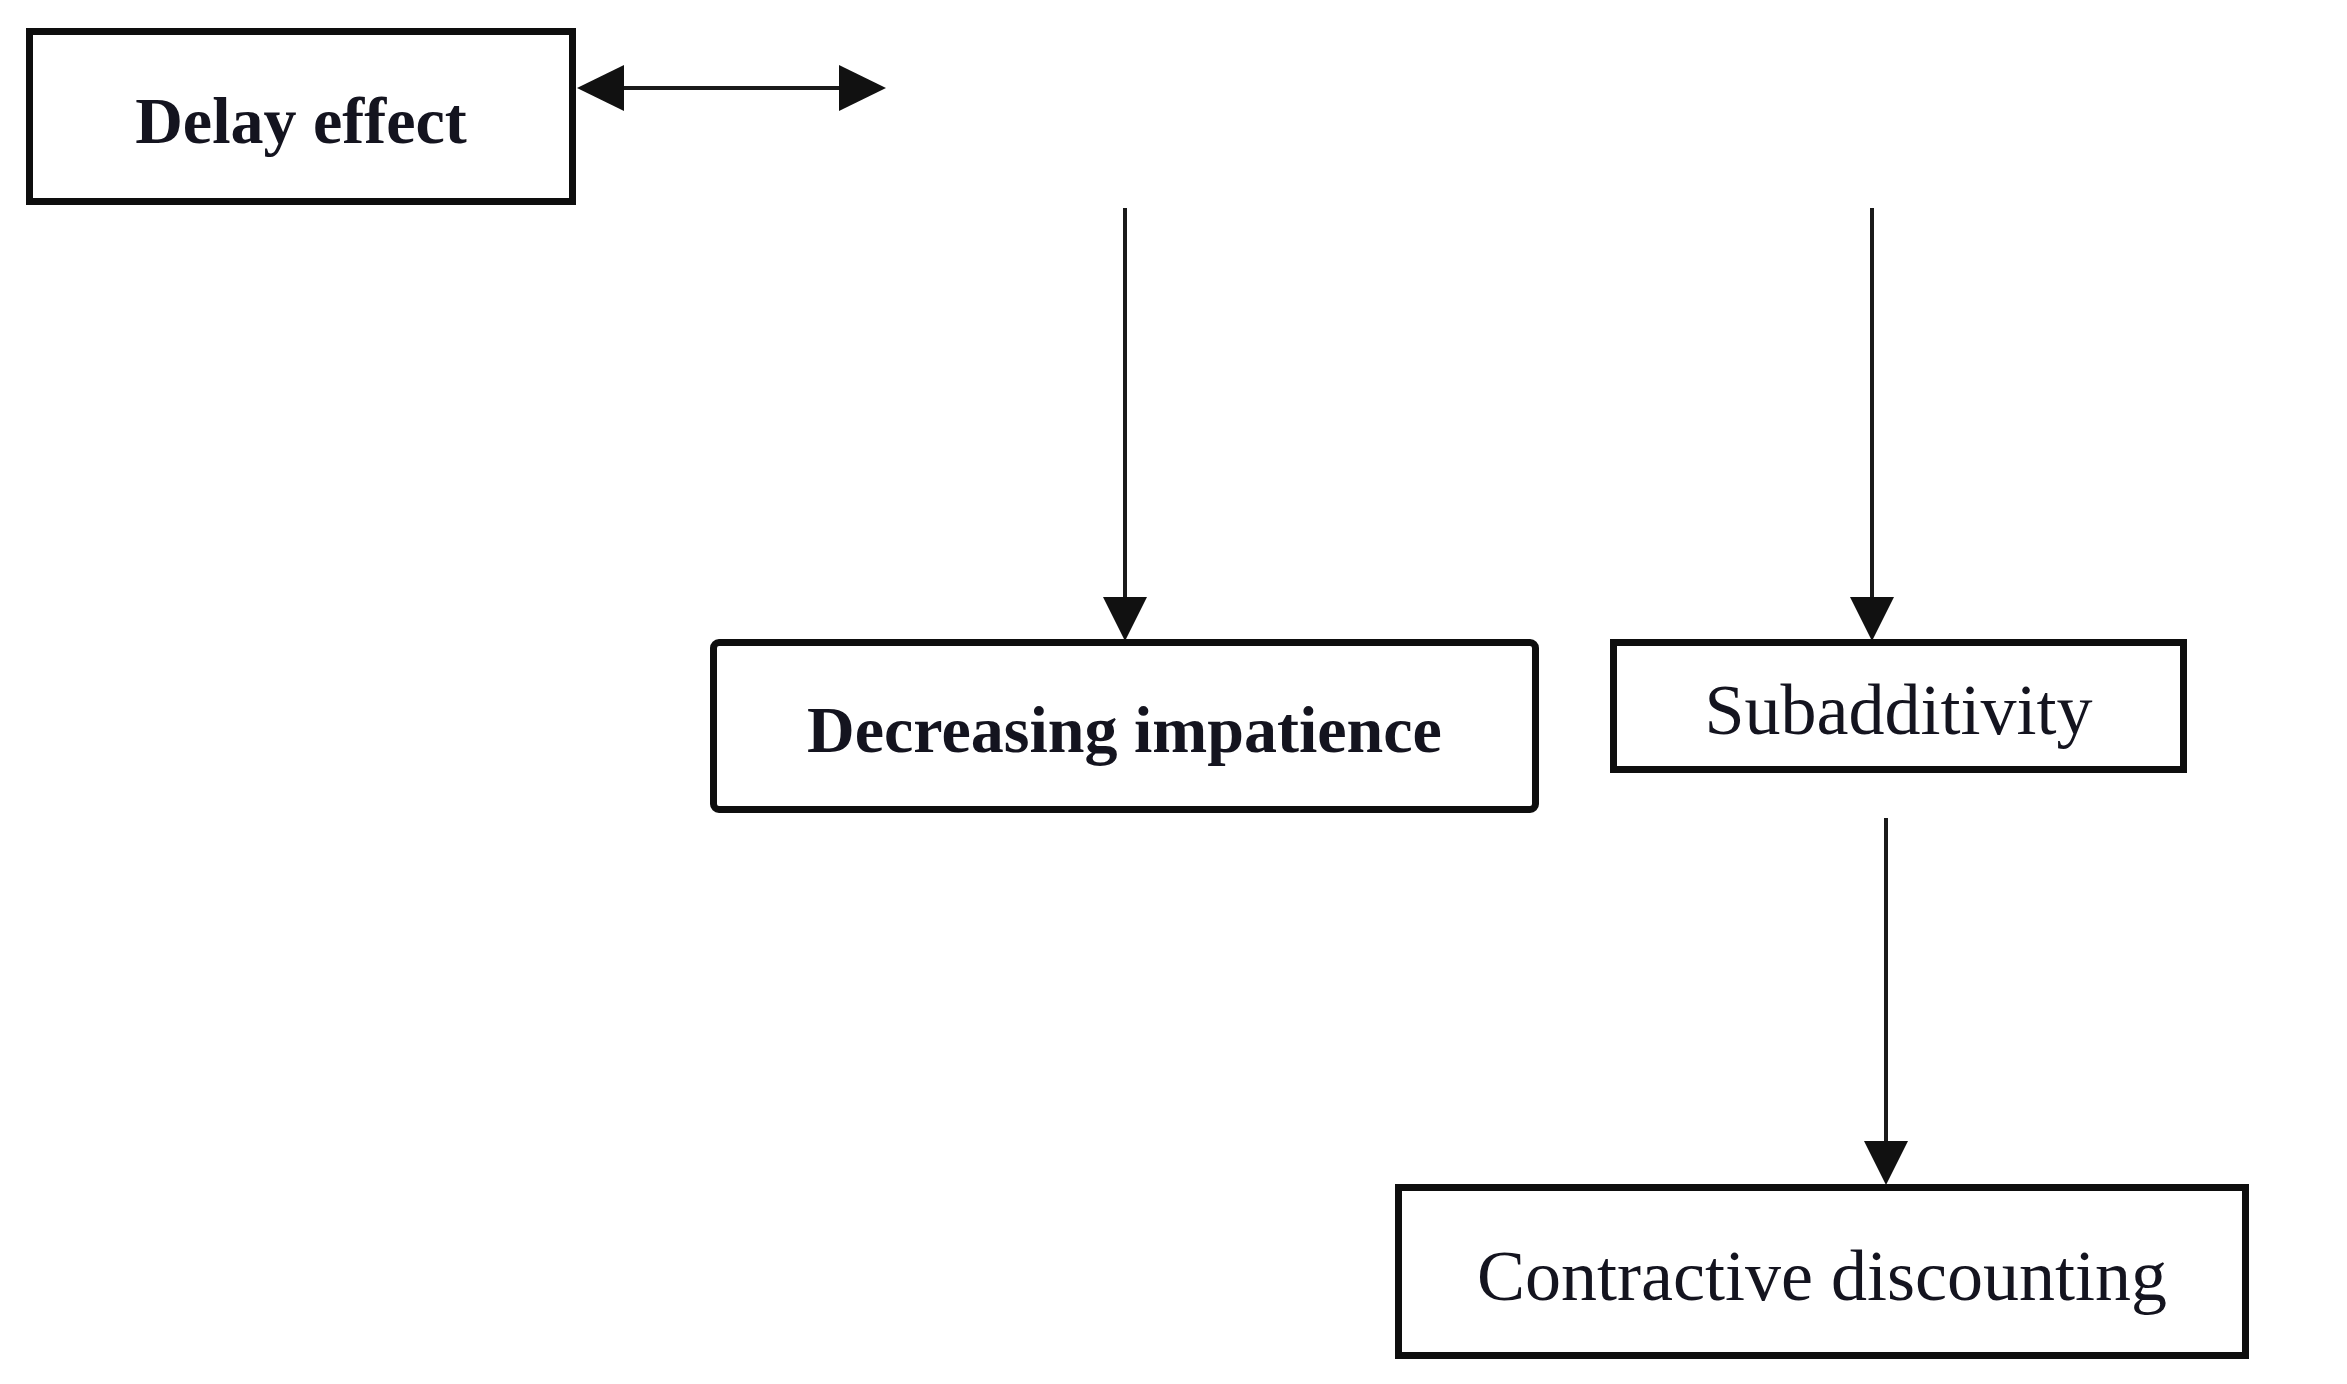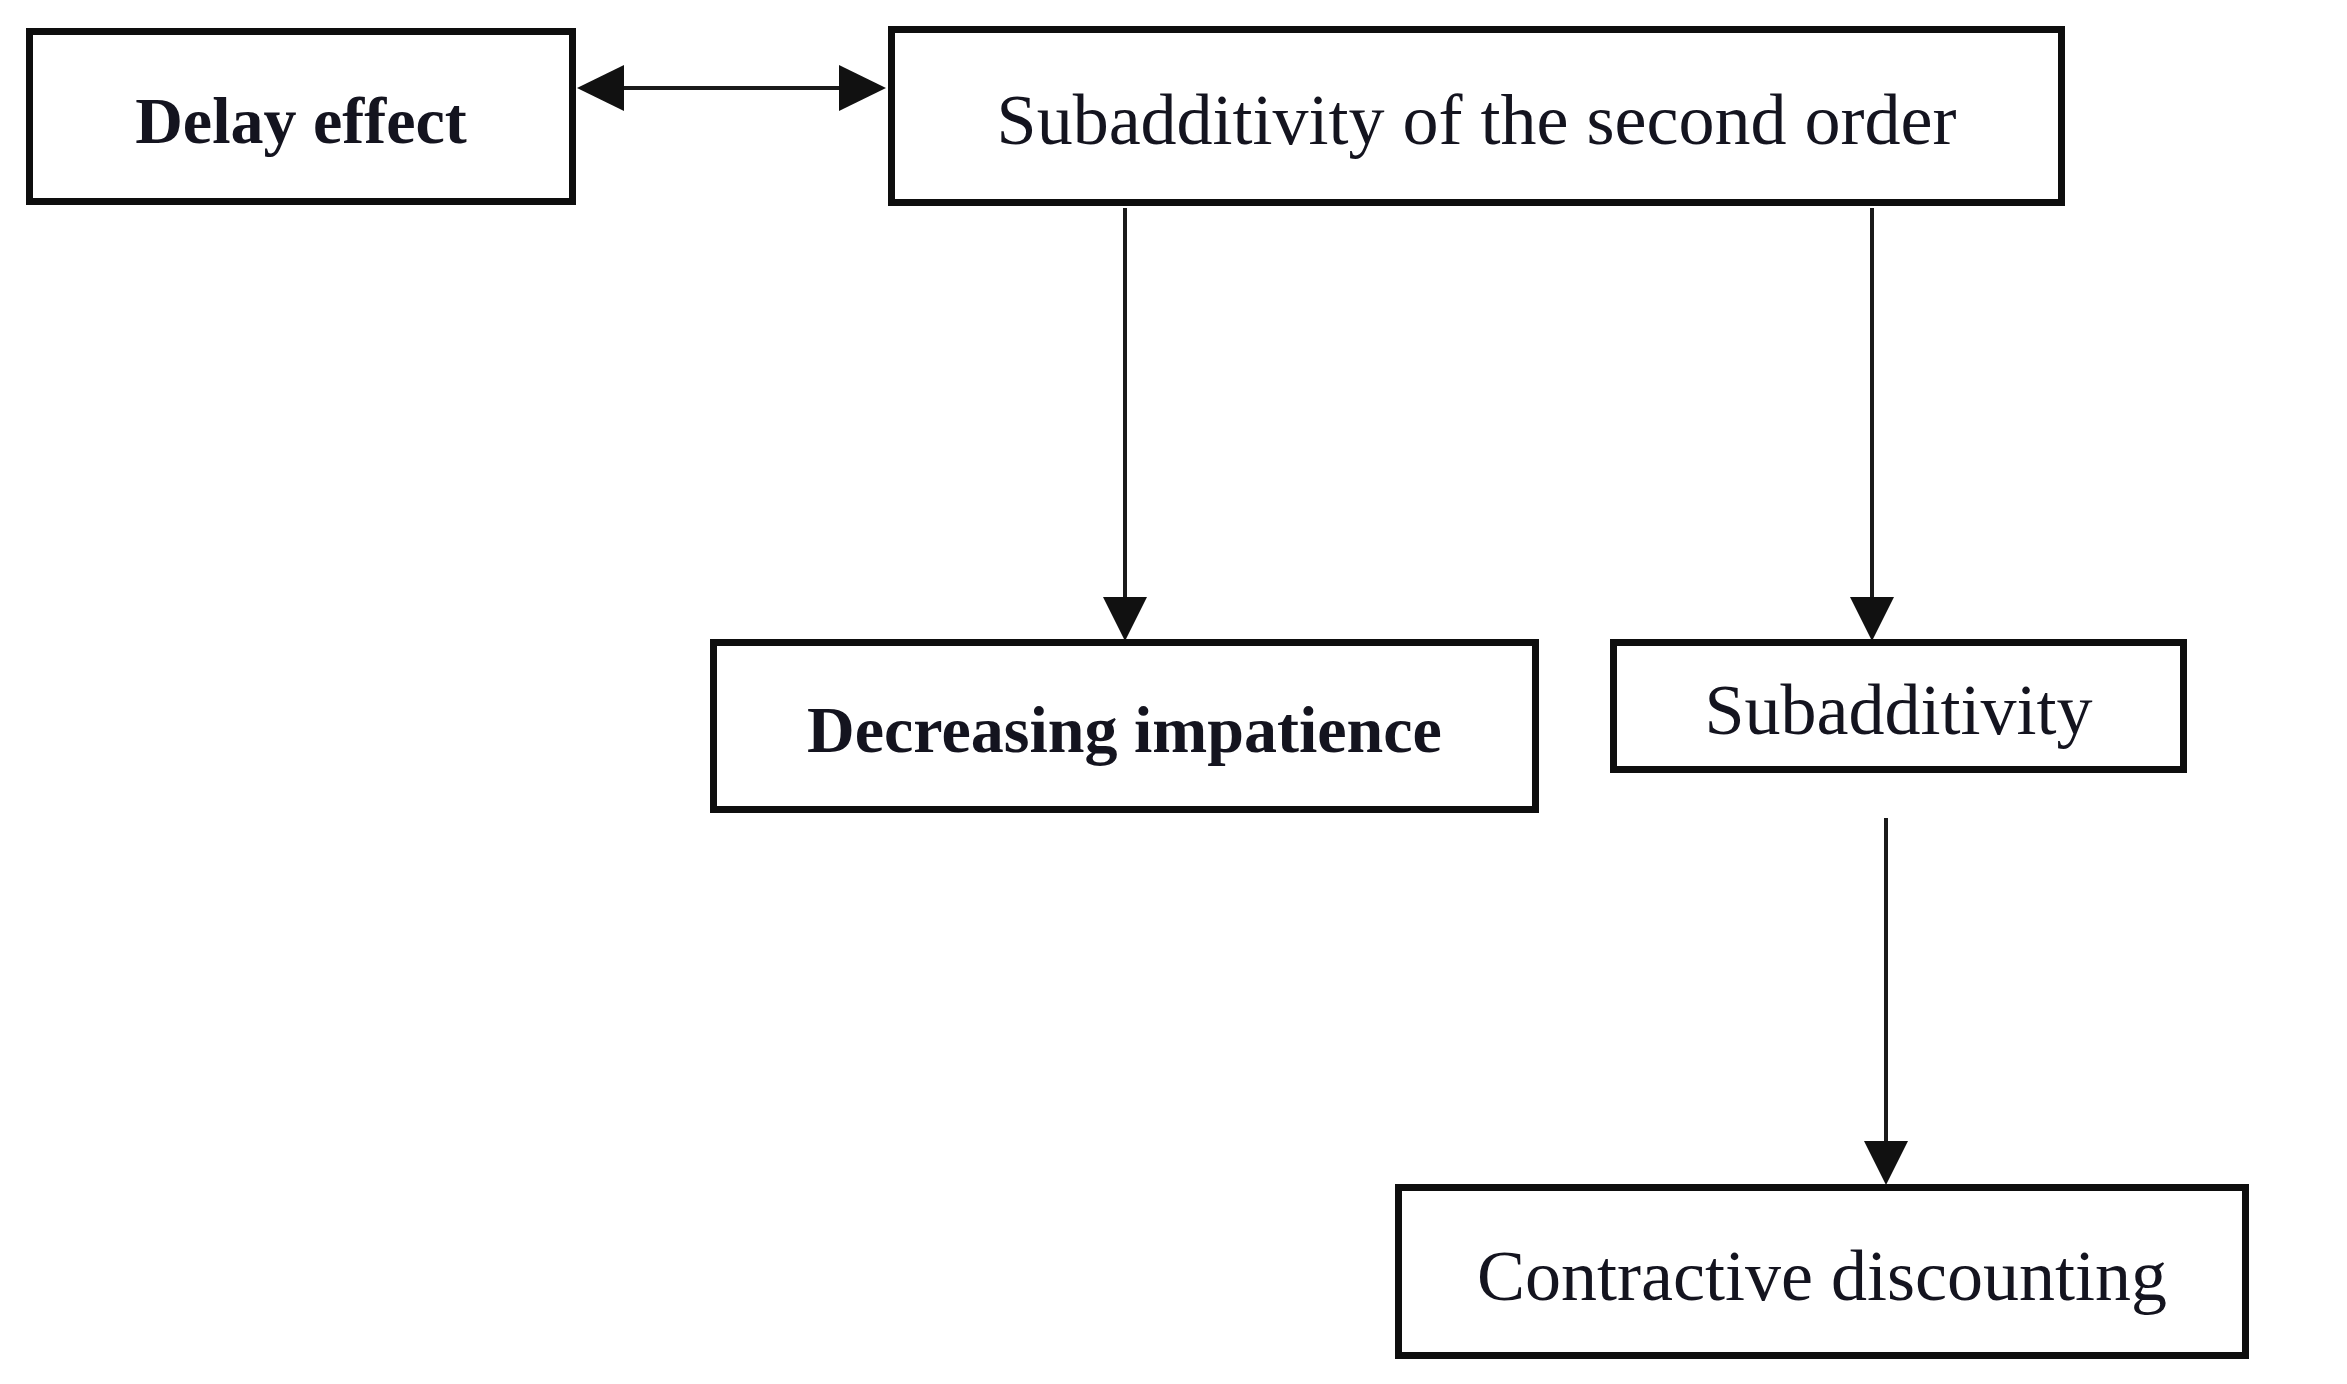--- a/index.html
+++ b/index.html
@@ -33,21 +33,21 @@
     text-align: center;
     color: #14141f;
     line-height: 1;
     padding-top: 8px;
   }
   .node.regular { font-size: 72px; font-weight: normal; }
   .node.bold    { font-size: 66px; font-weight: bold; }
 
   .node-delay-effect            { left: 26px;   top: 28px;   width: 550px;  height: 177px; }
   .node-subadditivity-second    { left: 888px;  top: 26px;   width: 1177px; height: 180px; }
-  .node-decreasing-impatience   { left: 710px;  top: 639px;  width: 829px;  height: 174px; }
+  .node-decreasing-impatience   { left: 710px;  top: 639px;  width: 829px;  height: 174px; border-radius: 9px; }
   .node-subadditivity           { left: 1610px; top: 639px;  width: 577px;  height: 134px; }
   .node-contractive-discounting { left: 1395px; top: 1184px; width: 854px;  height: 175px; }
 
   .arrow-line { stroke: #1a1a1a; stroke-width: 4; }
   .arrow-head { fill: #111111; stroke: none; }
 </style>
 </head>
 <body>
 
 <div class="canvas">
@@ -73,23 +73,20 @@
     <g>
       <line class="arrow-line" x1="1886" y1="818" x2="1886" y2="1146"></line>
       <polygon class="arrow-head" points="1886,1185 1864,1141 1908,1141"></polygon>
     </g>
   </svg>
 
   <div class="node bold node-delay-effect">
     <span>Delay effect</span>
   </div>
 
-  <div class="node regular node-subadditivity-second">
-    <span>Subadditivity of the second order</span>
-  </div>
 
   <div class="node bold node-decreasing-impatience">
     <span>Decreasing impatience</span>
   </div>
 
   <div class="node regular node-subadditivity">
     <span>Subadditivity</span>
   </div>
 
   <div class="node regular node-contractive-discounting">

